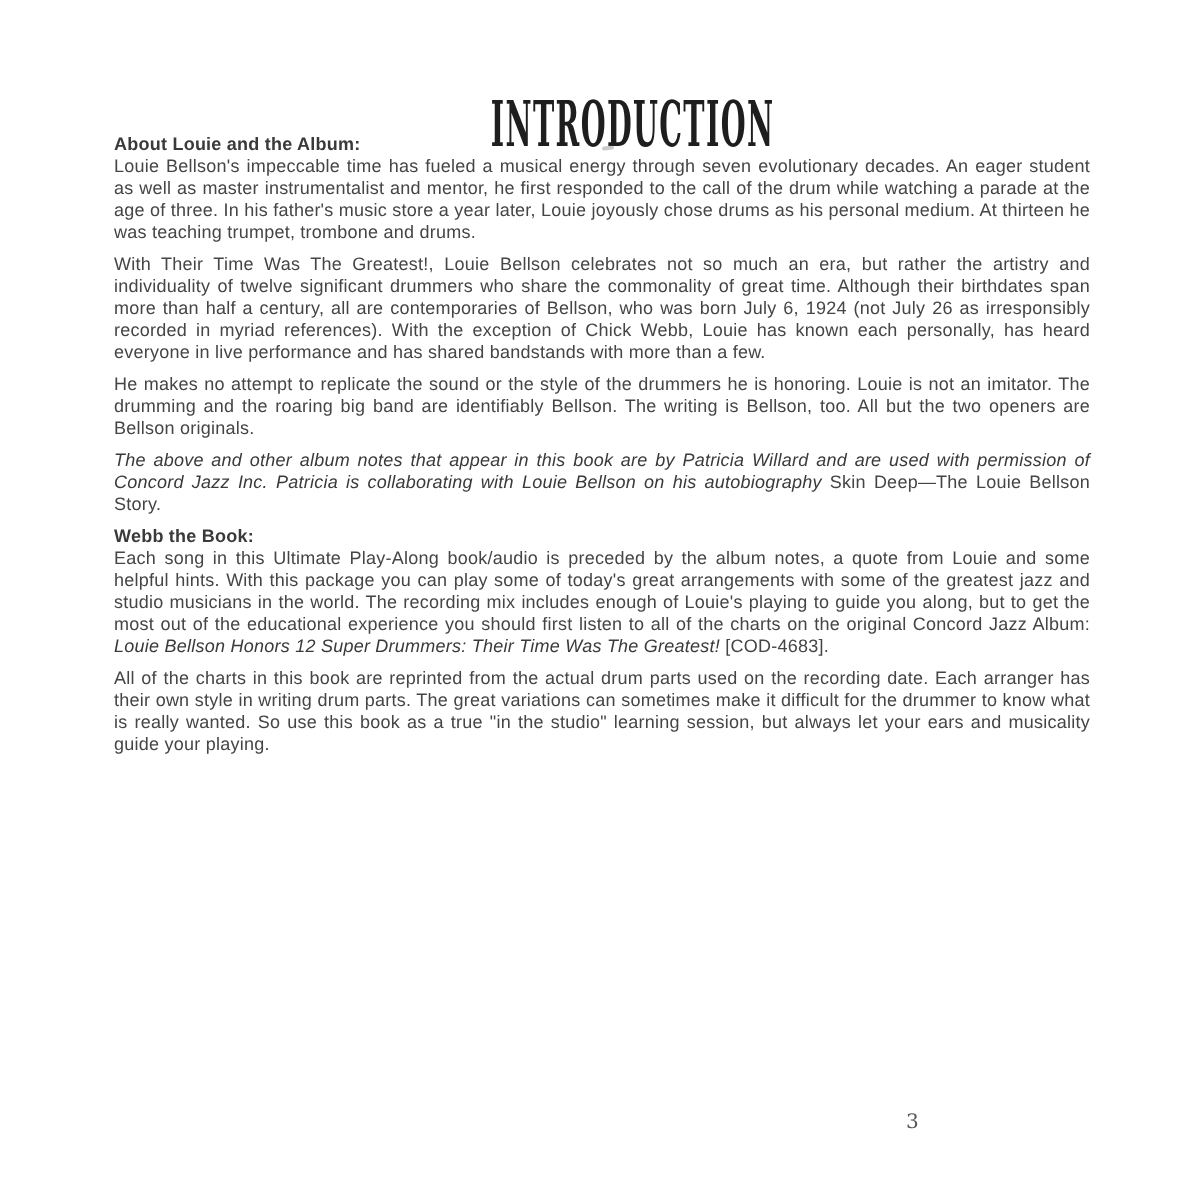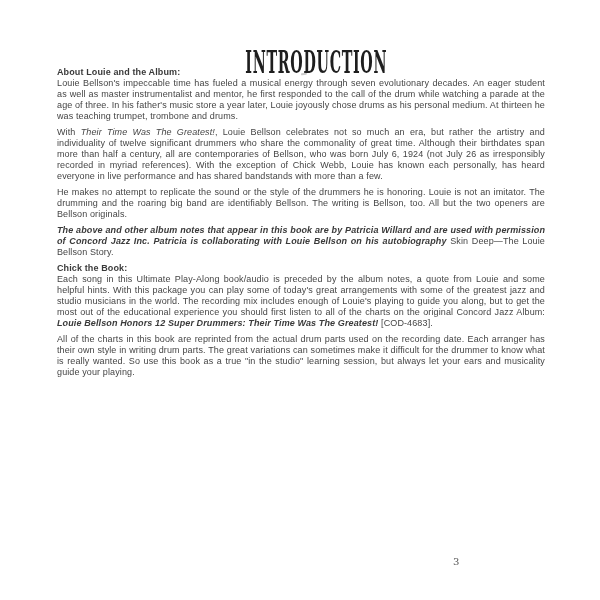--- a/index.html
+++ b/index.html
@@ -62,24 +62,24 @@
     color: var(--heading-color, #3a3a3a);
     margin: 0;
   }
   .section-heading.not-first {
     margin-top: 3px;
   }
   .doc-body p {
     margin: 0 0 5px 0;
   }
   .run-regular { font-style: normal; font-weight: normal; margin-top: 18px; }
-  .run-italic { font-style: italic; }
+  .run-italic { }
   .run-bold-italic {
     font-style: italic;
-    font-weight: bold;
+    font-weight: normal;
     color: var(--heading-color, #3a3a3a);
   }
   .page-number {
     position: absolute;
     left: 453px;
     top: 556px;
     font-family: "DejaVu Serif", serif;
     font-size: 10px;
     color: #555555;
   }
@@ -91,19 +91,19 @@
   <h1 class="title-wrap"><span class="title-inner">INTRODUCTION</span></h1>
 
   <div class="scan-artifact"></div>
 
   <div class="doc-body">
       <div class="section-heading">About Louie and the Album:</div>
       <p><span class="run-regular">Louie Bellson's impeccable time has fueled a musical energy through seven evolutionary decades. An eager student as well as master instrumentalist and mentor, he first responded to the call of the drum while watching a parade at the age of three. In his father's music store a year later, Louie joyously chose drums as his personal medium. At thirteen he was teaching trumpet, trombone and drums.</span></p>
       <p><span class="run-regular">With </span><span class="run-italic">Their Time Was The Greatest!</span><span class="run-regular">, Louie Bellson celebrates not so much an era, but rather the artistry and individuality of twelve significant drummers who share the commonality of great time. Although their birthdates span more than half a century, all are contemporaries of Bellson, who was born July 6, 1924 (not July 26 as irresponsibly recorded in myriad references). With the exception of Chick Webb, Louie has known each personally, has heard everyone in live performance and has shared bandstands with more than a few.</span></p>
       <p><span class="run-regular">He makes no attempt to replicate the sound or the style of the drummers he is honoring. Louie is not an imitator. The drumming and the roaring big band are identifiably Bellson. The writing is Bellson, too. All but the two openers are Bellson originals.</span></p>
       <p><span class="run-bold-italic">The above and other album notes that appear in this book are by Patricia Willard and are used with permission of Concord Jazz Inc. Patricia is collaborating with Louie Bellson on his autobiography </span><span class="run-regular">Skin Deep—The Louie Bellson Story.</span></p>
-      <div class="section-heading not-first">Chick the Book:</div>
+      <div class="section-heading not-first">Webb the Book:</div>
       <p><span class="run-regular">Each song in this Ultimate Play-Along book/audio is preceded by the album notes, a quote from Louie and some helpful hints. With this package you can play some of today's great arrangements with some of the greatest jazz and studio musicians in the world. The recording mix includes enough of Louie's playing to guide you along, but to get the most out of the educational experience you should first listen to all of the charts on the original Concord Jazz Album: </span><span class="run-bold-italic">Louie Bellson Honors 12 Super Drummers: Their Time Was The Greatest!</span><span class="run-regular"> [COD-4683].</span></p>
       <p><span class="run-regular">All of the charts in this book are reprinted from the actual drum parts used on the recording date. Each arranger has their own style in writing drum parts. The great variations can sometimes make it difficult for the drummer to know what is really wanted. So use this book as a true "in the studio" learning session, but always let your ears and musicality guide your playing.</span></p>
     </div>
 
   <div class="page-number">3</div>
 </div>
 
 </body></html>

